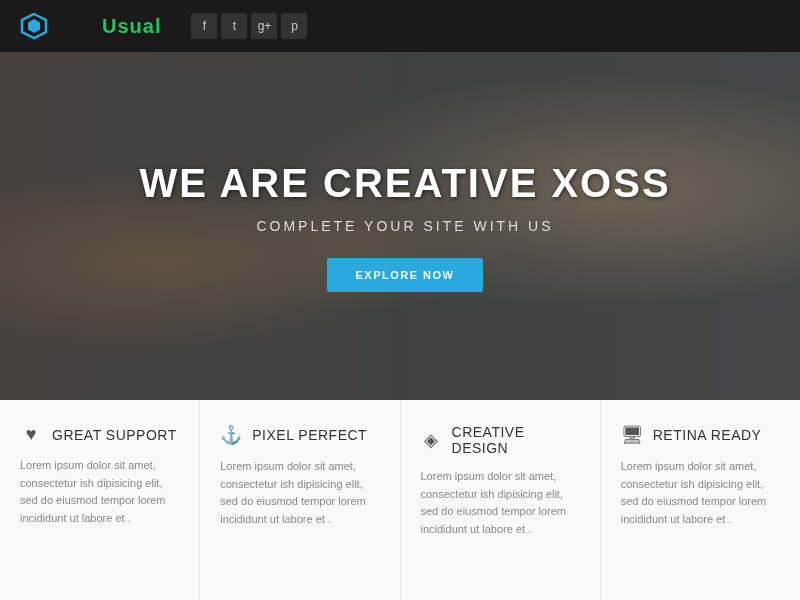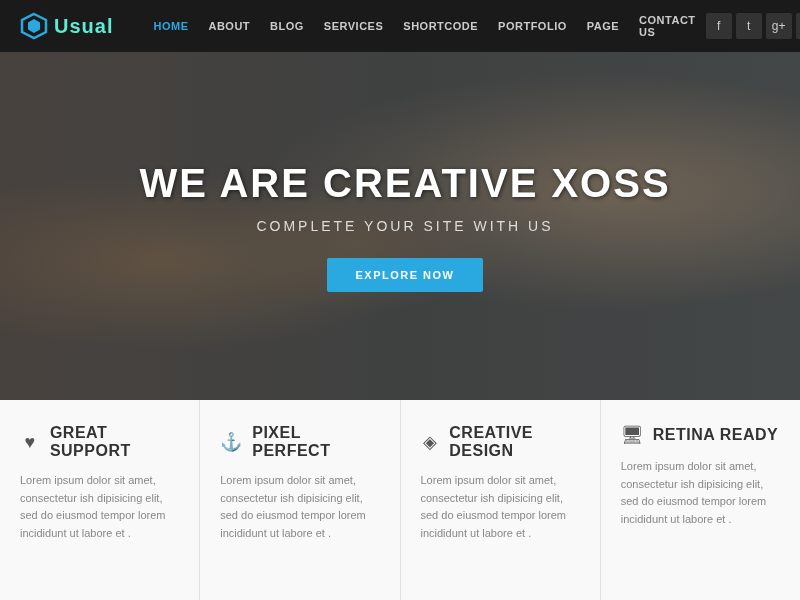--- a/index.html
+++ b/index.html
@@ -19,24 +19,25 @@
       display: flex;
       align-items: center;
       margin-right: 30px;
     }
     .logo-icon {
       width: 28px;
       height: 28px;
       margin-right: 6px;
     }
     .logo-text {
-      color: #5eead4;
+      color: #22c55e;
       font-size: 20px;
       font-weight: bold;
       letter-spacing: 1px;
+      margin-left: 48px;
     }
     .nav-links {
       display: flex;
       align-items: center;
       flex: 1;
       gap: 0;
     }
     .nav-link {
       color: #ccc;
       text-decoration: none;
@@ -155,22 +156,22 @@
       gap: 10px;
       margin-bottom: 12px;
     }
     .feature-icon {
       font-size: 18px;
       color: #555;
       width: 22px;
       text-align: center;
     }
     .feature-title {
-      font-size: 16px;
-      font-weight: bold;
+      font-size: 14px;
+      font-weight: normal;
       letter-spacing: 0.5px;
       text-transform: uppercase;
       color: #333;
     }
     .feature-text {
       font-size: 11px;
       color: #888;
       line-height: 1.6;
     }
   </style>
@@ -178,30 +179,20 @@
 <body>
 
 <nav class="navbar">
   <div class="logo-area">
     <svg class="logo-icon" viewBox="0 0 28 28">
       <polygon points="14,2 26,8 26,20 14,26 2,20 2,8" fill="none" stroke="#29a9e0" stroke-width="2.5"></polygon>
       <polygon points="14,7 20,10.5 20,17.5 14,21 8,17.5 8,10.5" fill="#29a9e0"></polygon>
     </svg>
     <span class="logo-text">Usual</span>
   </div>
-  <div class="nav-links" id="nav-links-container">
-      <a class="nav-link active">HOME</a>
-      <a class="nav-link">ABOUT</a>
-      <a class="nav-link">BLOG</a>
-      <a class="nav-link">SERVICES</a>
-      <a class="nav-link">SHORTCODE</a>
-      <a class="nav-link">PORTFOLIO</a>
-      <a class="nav-link">PAGE</a>
-      <a class="nav-link">CONTACT US</a>
-    </div>
   <div class="social-icons" id="social-container">
       <button class="social-btn">f</button>
       <button class="social-btn">t</button>
       <button class="social-btn">g+</button>
       <button class="social-btn">p</button>
     </div>
 </nav>
 
 <section class="hero">
   <div class="hero-img-sim"></div>

